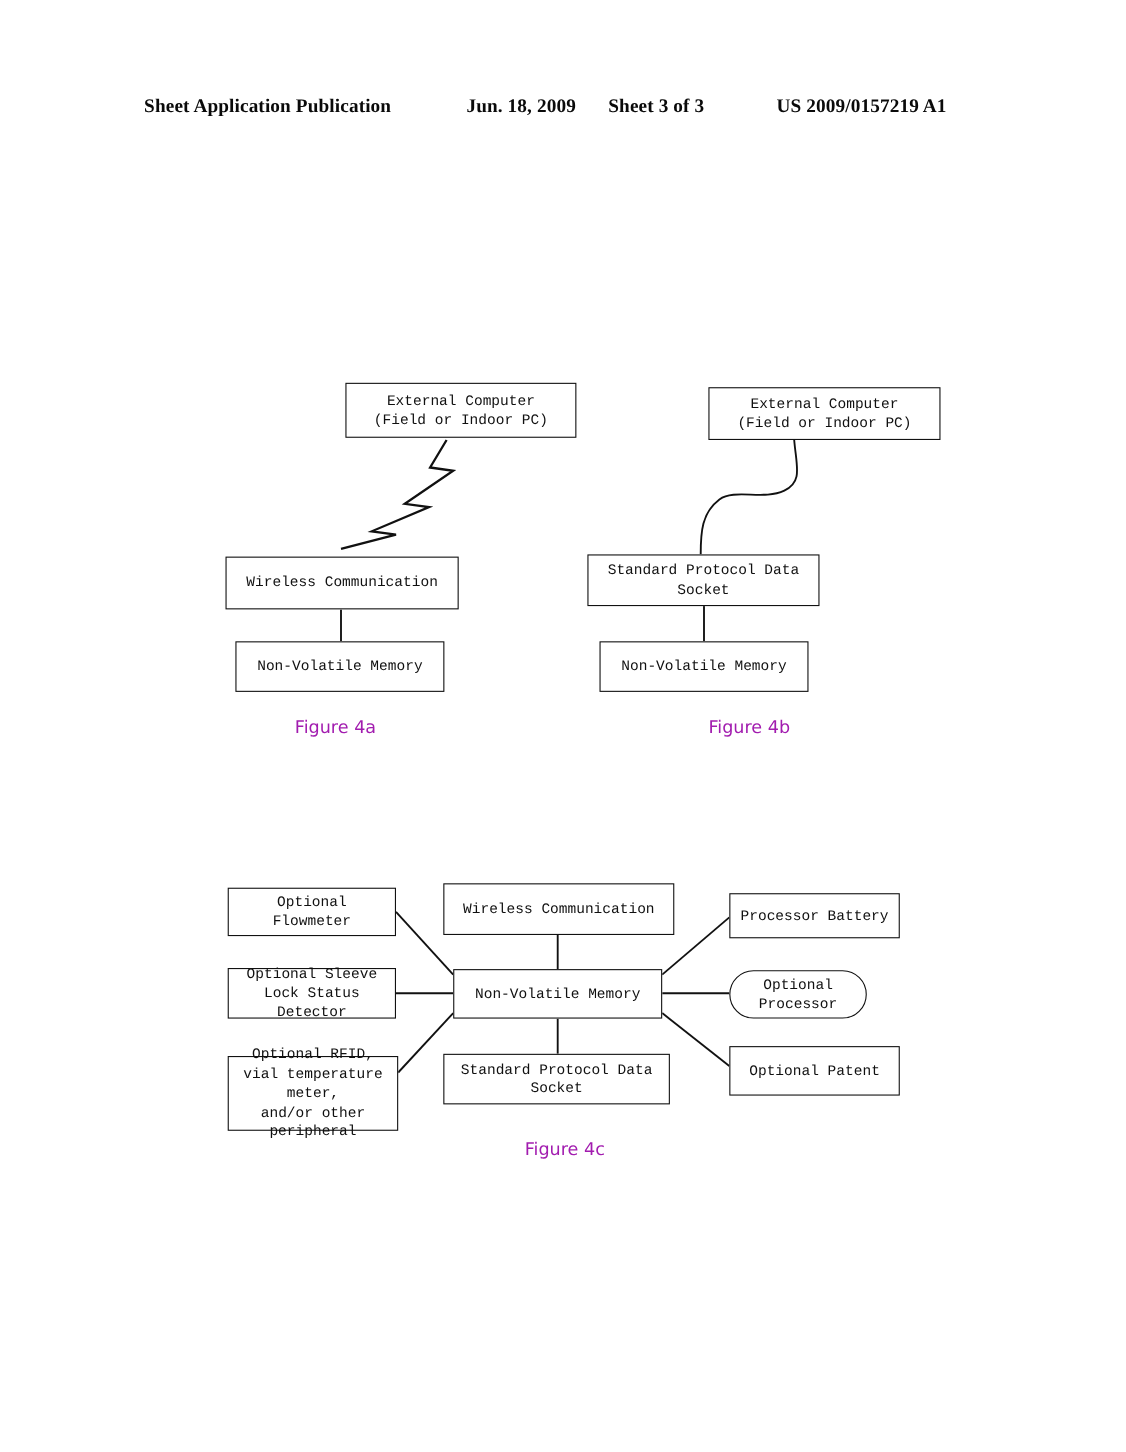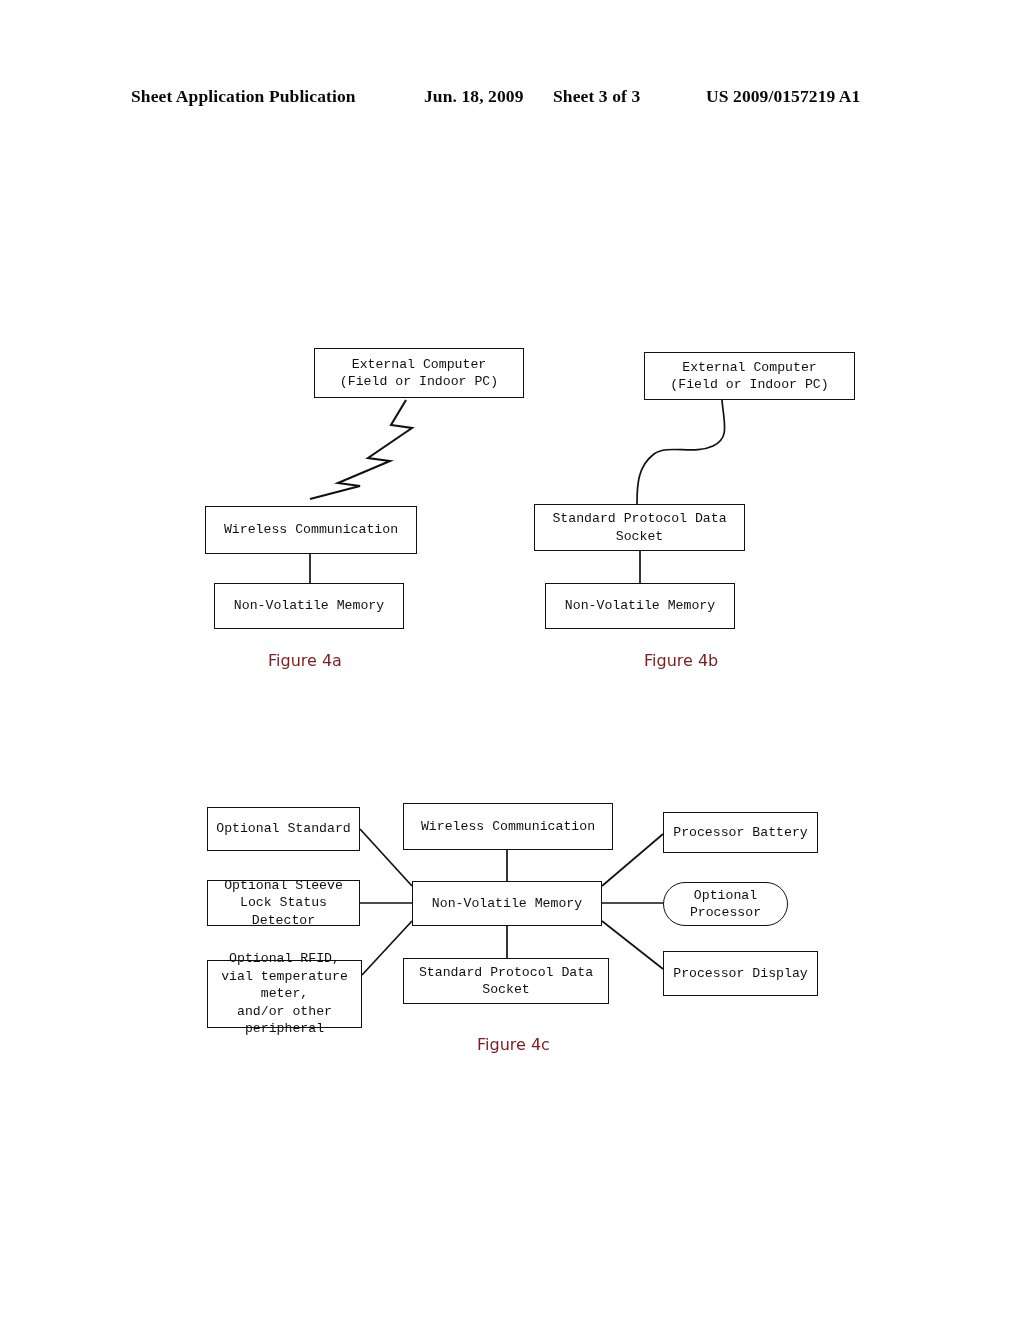--- a/index.html
+++ b/index.html
@@ -72,21 +72,21 @@
     padding: 2px 6px;
     z-index: 2;
   }
   .node .node-label { display: block; white-space: pre-line; }
 
   
   .fig-caption {
     position: absolute;
     font-family: "DejaVu Sans", sans-serif;
     font-size: 16px;
-    color: #7f1d1d;
+    color: #a21caf;
     white-space: nowrap;
     z-index: 2;
   }
 
   
   #fig4a-external-computer { left: 314px; top: 348px; width: 210px; height: 50px; }
   #fig4a-wireless-comm     { left: 205px; top: 506px; width: 212px; height: 48px; }
   #fig4a-nvm               { left: 214px; top: 583px; width: 190px; height: 46px; }
   #fig4a-caption           { left: 268px; top: 651px; }
 
@@ -158,21 +158,21 @@
   </div>
   <div class="node" id="fig4b-data-socket">
     <span class="node-label">Standard Protocol Data Socket</span>
   </div>
   <div class="node" id="fig4b-nvm">
     <span class="node-label">Non-Volatile Memory</span>
   </div>
   <div class="fig-caption" id="fig4b-caption">Figure 4b</div>
 
   <div class="node" id="fig4c-flowmeter">
-    <span class="node-label">Optional Standard</span>
+    <span class="node-label">Optional Flowmeter</span>
   </div>
   <div class="node" id="fig4c-sleeve-lock">
     <span class="node-label">Optional Sleeve
 Lock Status Detector</span>
   </div>
   <div class="node" id="fig4c-rfid">
     <span class="node-label">Optional RFID,
 vial temperature meter,
 and/or other peripheral</span>
   </div>
@@ -185,17 +185,17 @@
   <div class="node" id="fig4c-data-socket">
     <span class="node-label">Standard Protocol Data Socket</span>
   </div>
   <div class="node" id="fig4c-battery">
     <span class="node-label">Processor Battery</span>
   </div>
   <div class="node" id="fig4c-processor">
     <span class="node-label">Optional Processor</span>
   </div>
   <div class="node" id="fig4c-display">
-    <span class="node-label">Processor Display</span>
+    <span class="node-label">Optional Patent</span>
   </div>
   <div class="fig-caption" id="fig4c-caption">Figure 4c</div>
 
 </div>
 
 </body></html>

